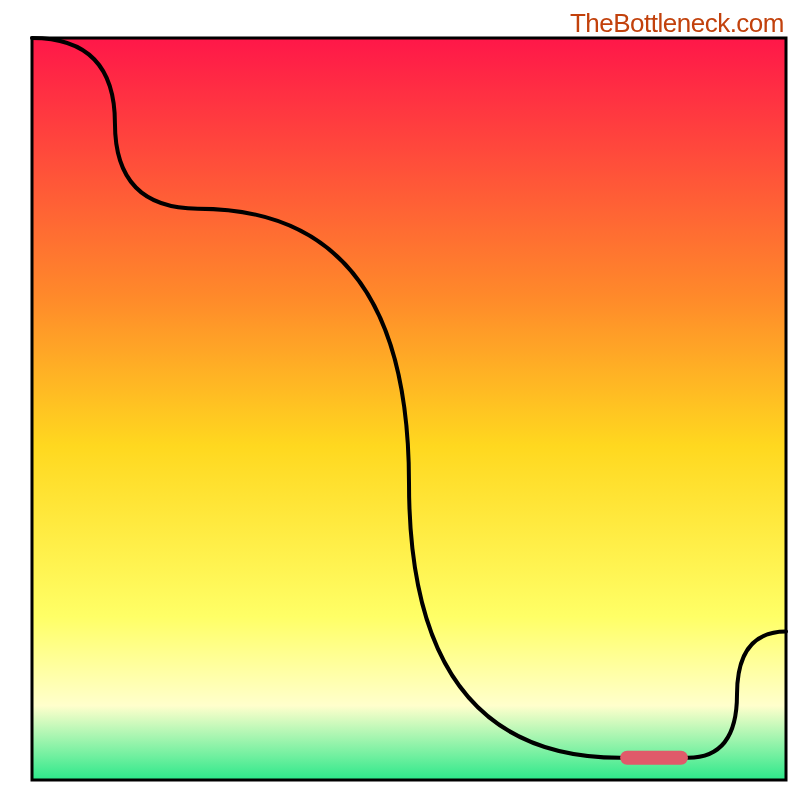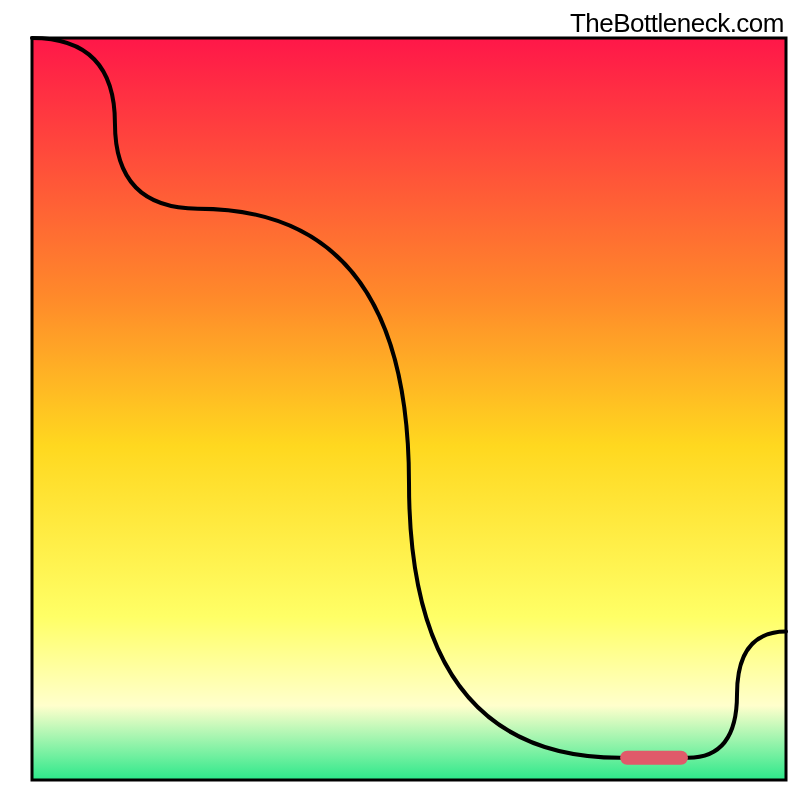--- a/index.html
+++ b/index.html
@@ -15,21 +15,21 @@
     position: relative;
     width: 800px;
     height: 800px;
   }
   .attribution {
     position: absolute;
     top: 8px;
     right: 16px;
     font-size: 26px;
     font-weight: 400;
-    color: #000000;
+    color: #c2410c;
     letter-spacing: -0.5px;
   }
   svg {
     position: absolute;
     left: 0;
     top: 0;
   }
 </style>
 </head>
 <body>

